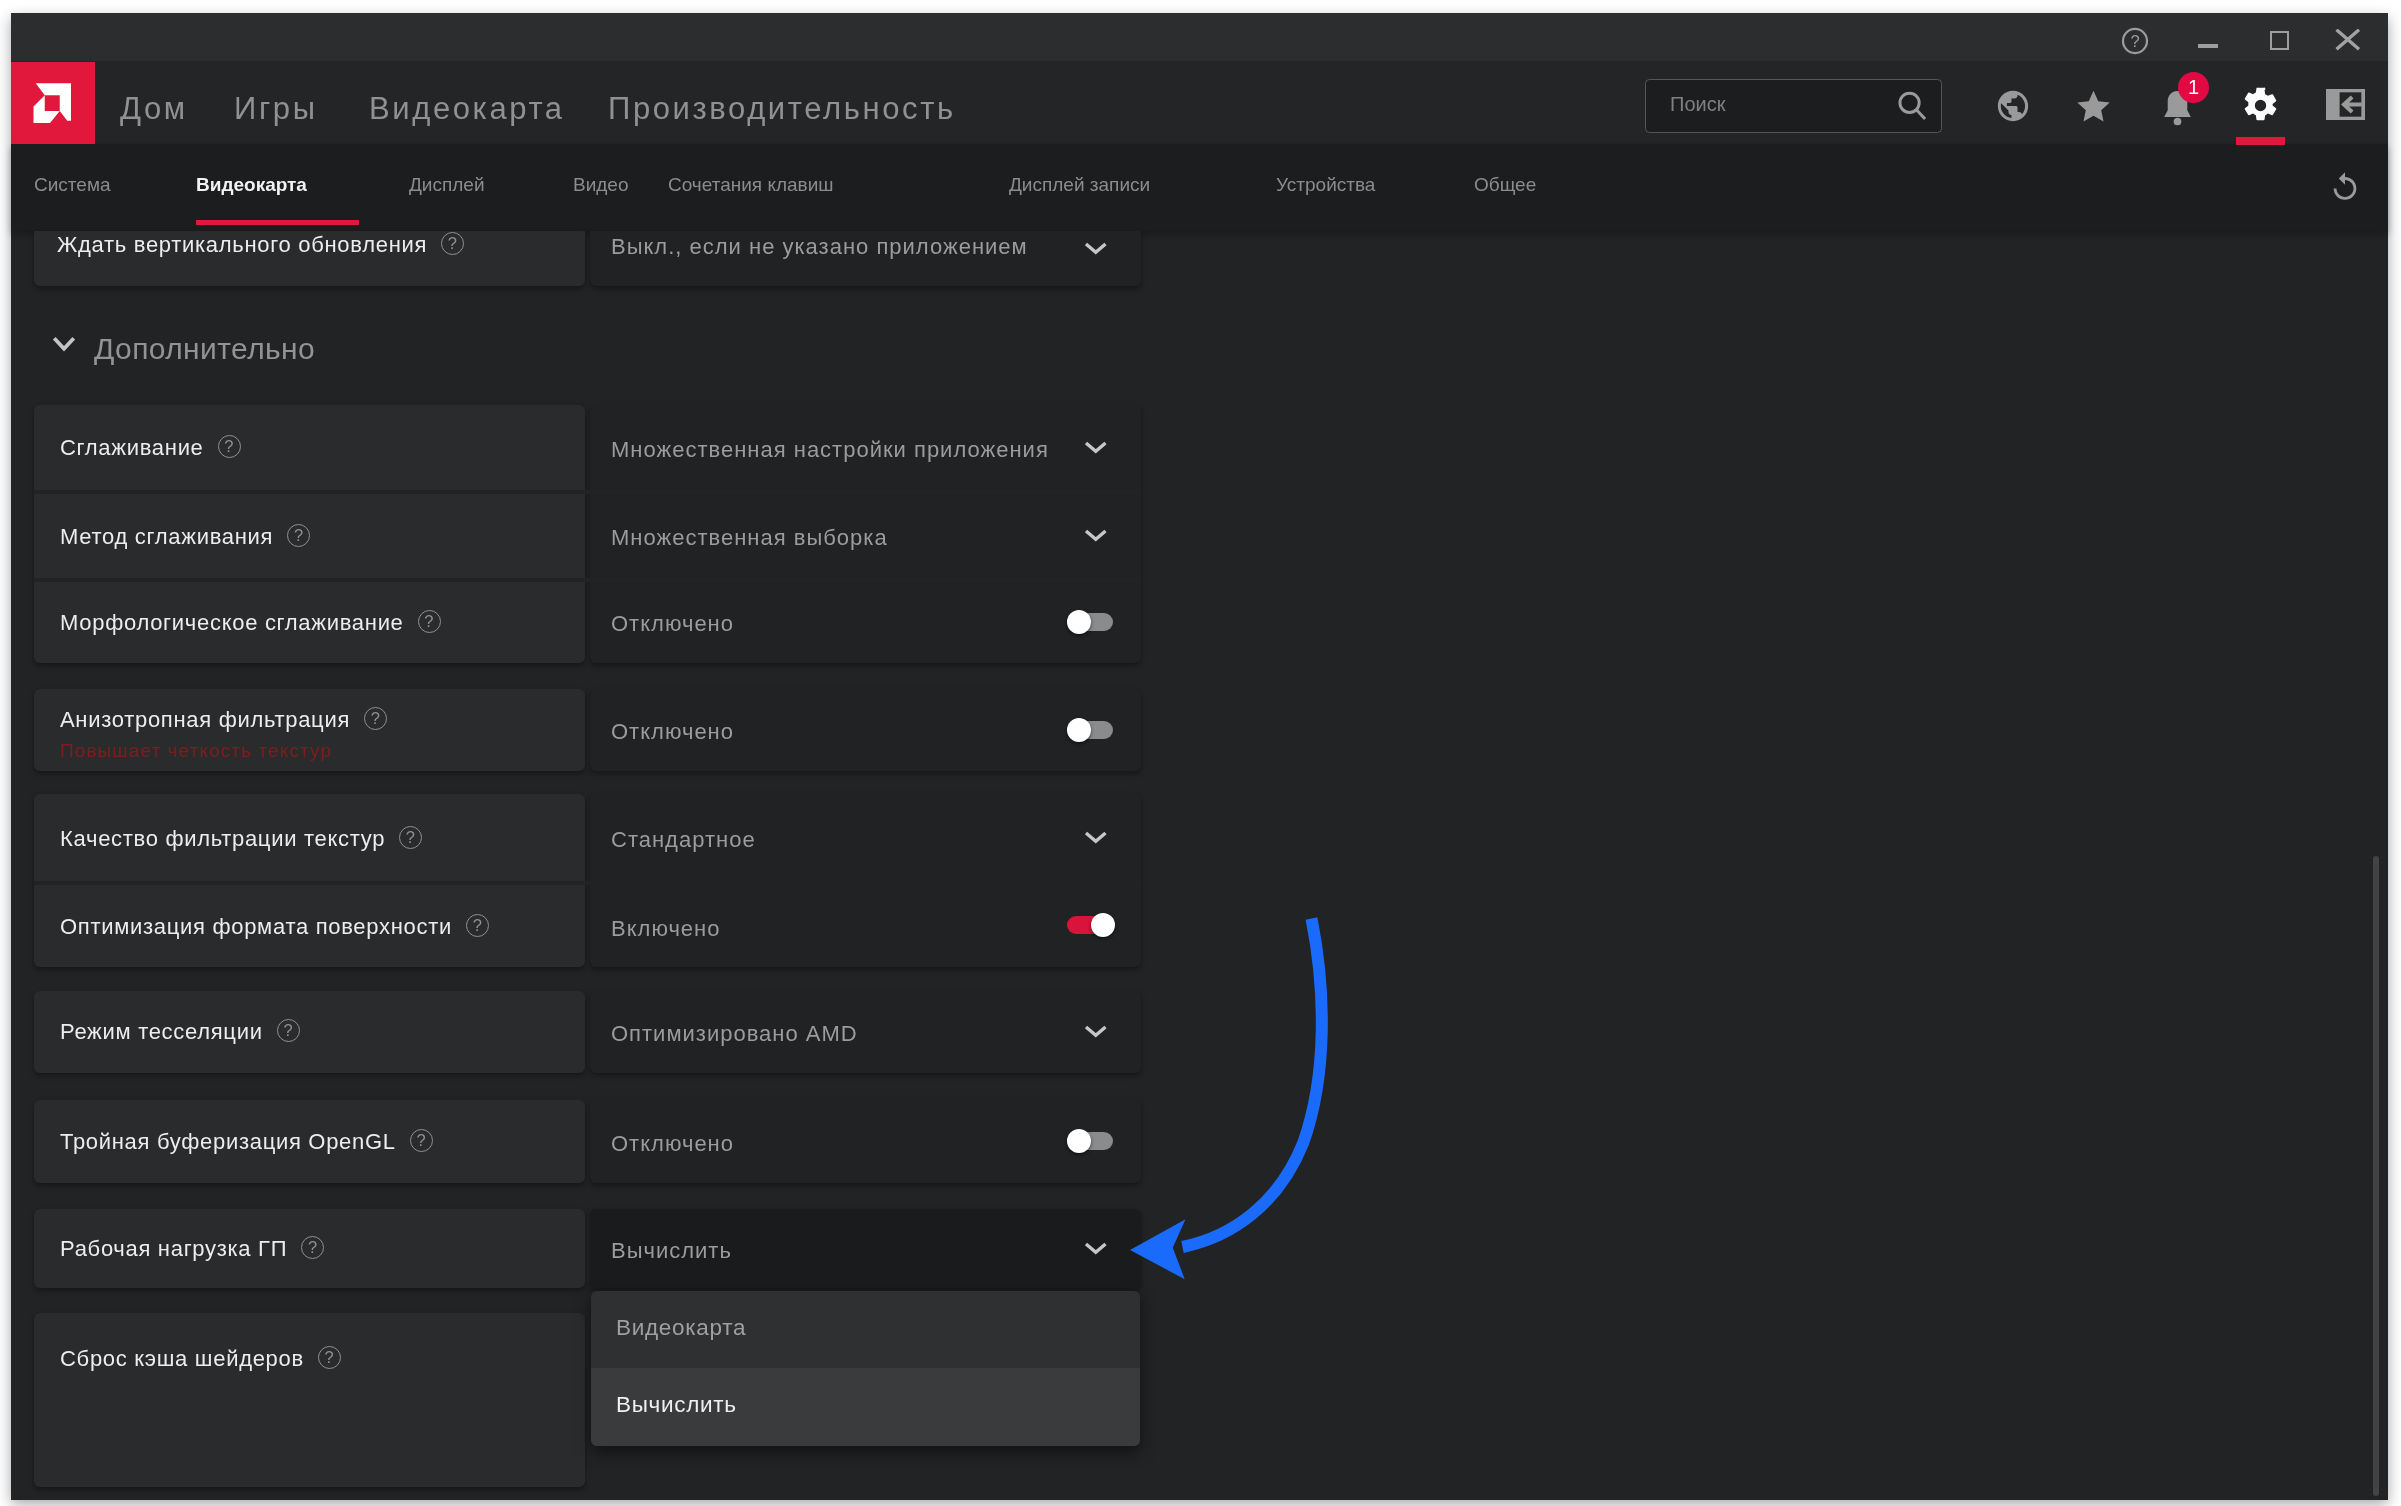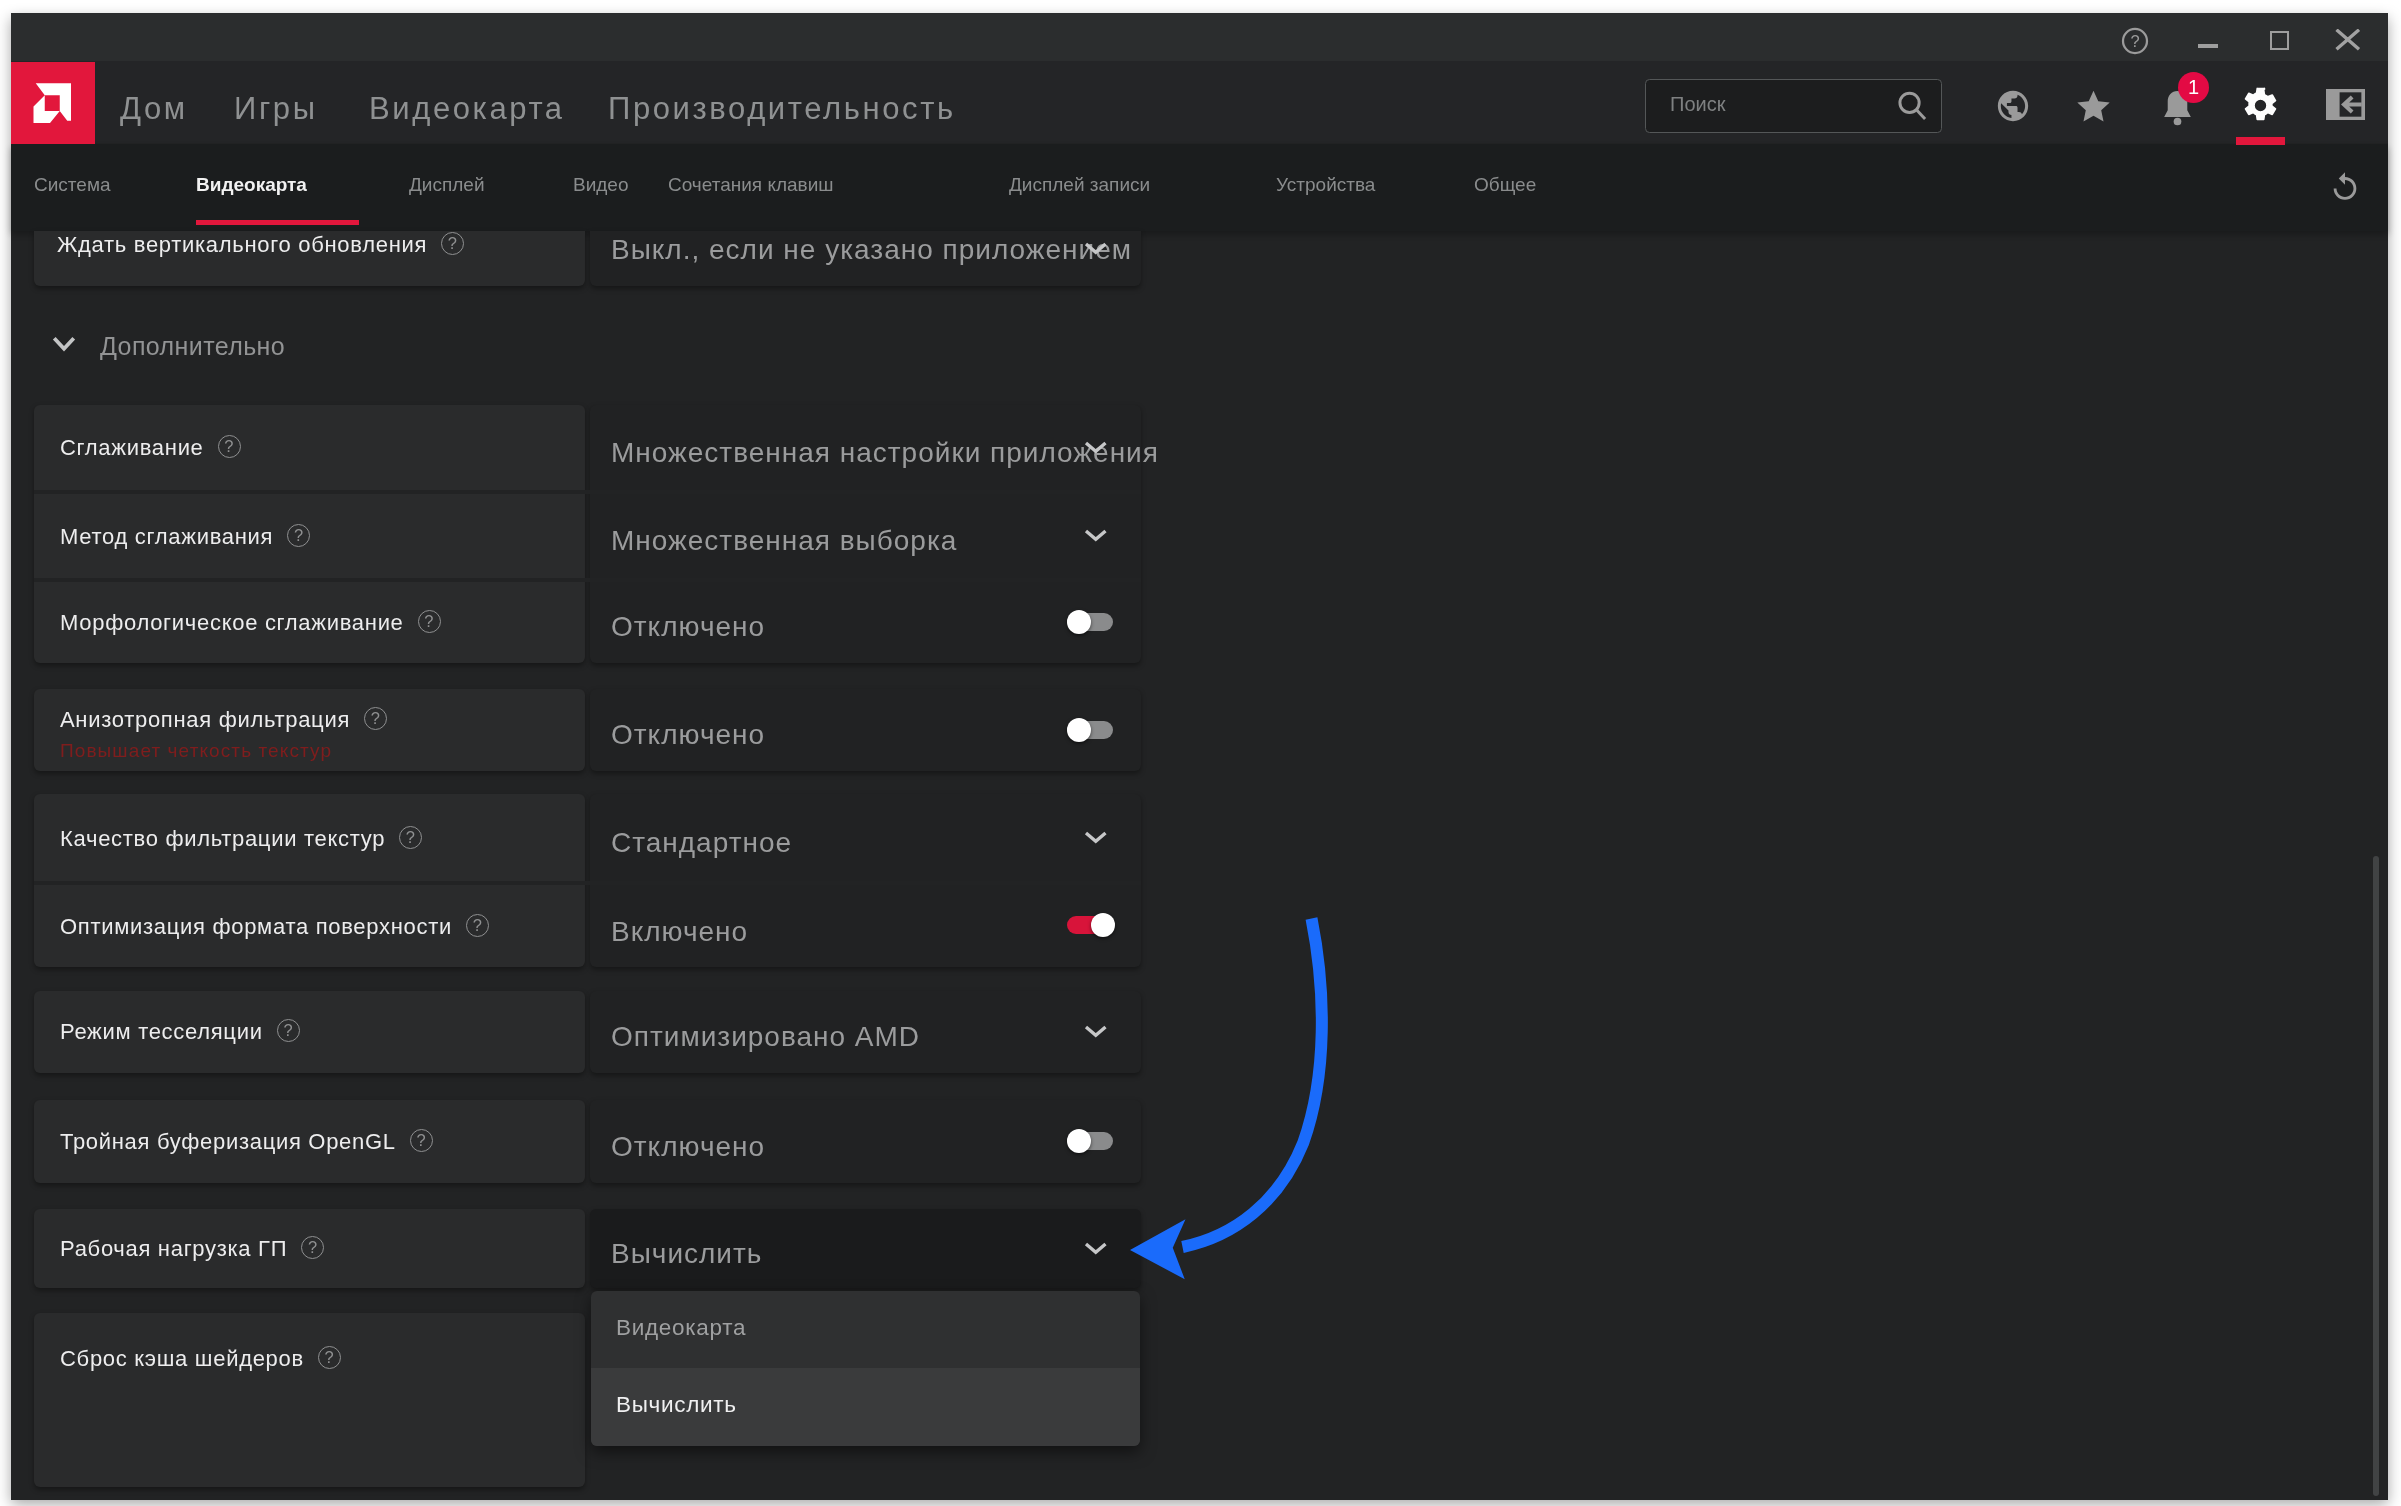--- a/index.html
+++ b/index.html
@@ -12,21 +12,21 @@
   #logo { position:absolute; left:10.5px; top:62px; width:84px; height:82px; background:#e2173c; }
   .nav { position:absolute; top:91px; font-size:31px; color:#8f9192; white-space:nowrap; letter-spacing:2.6px; }
   .tab { position:absolute; top:174px; font-size:19px; color:#8a8c8d; white-space:nowrap; }
   .tab.active { color:#f2f2f2; font-weight:bold; }
   #tabline { position:absolute; left:196px; top:220px; width:163px; height:5.2px; background:#e2173c; }
   #gearline { position:absolute; left:2236px; top:137px; width:49px; height:7.5px; background:#e2173c; }
   .card { position:absolute; background:#2a2b2c; border-radius:6px; box-shadow:0 2.2px 5.2px rgba(0,0,0,.35); }
   .vcard { position:absolute; background:#212223; border-radius:6px; box-shadow:0 2.2px 5.2px rgba(0,0,0,.35); }
   .sep { position:absolute; background:#222324; }
   .label { position:absolute; left:60px; color:#ededee; font-size:22px; letter-spacing:0.7px; white-space:nowrap; display:flex; align-items:flex-start; }
-  .value { position:absolute; left:611px; color:#9b9c9d; font-size:28px; letter-spacing:1px; white-space:nowrap; }
+  .value { position:absolute; left:611px; color:#9b9c9d; font-size:22px; letter-spacing:1px; white-space:nowrap; }
   .sub { position:absolute; left:60px; color:#7f1d1d; font-size:19px; letter-spacing:1.1px; white-space:nowrap; }
   .q { display:inline-block; width:23px; height:23px; border:1.5px solid #8f9091; border-radius:50%; color:#8f9091;
        font-size:16.5px; text-align:center; line-height:21px; margin-left:14.2px; }
   .chev { position:absolute; width:25.5px; height:15px; }
   .toggle { position:absolute; width:46px; height:18px; border-radius:9px; background:#8a8b8c; }
   .knob { position:absolute; width:24px; height:24px; background:#fff; border-radius:50%; box-shadow:0 1.5px 3.7px rgba(0,0,0,.55); }
   #searchbox { position:absolute; left:1645px; top:79px; width:297px; height:54px; background:#1c1d1e; border:1.5px solid #545758; border-radius:4.5px; }
 </style>
 </head>
 <body>
@@ -106,21 +106,21 @@
 <div class="vcard" style="left:590px;top:231px;width:551px;height:55px;border-radius:0 0 6px 6px"></div>
 <div class="label" style="left:57px;top:232px">Ждать вертикального обновления<span class="q">?</span></div>
 <div class="value" style="top:234px">Выкл., если не указано приложением</div>
 <svg class="chev" style="left:1083px;top:241px" viewBox="0 0 34 20">
     <path d="M4,4 L17,15 L30,4" stroke="#c6c7c8" stroke-width="4.5" fill="none"></path>
   </svg>
 
 <svg class="abs" style="left:52px;top:336px" width="24" height="16.5" viewBox="0 0 32 22">
     <path d="M3,3 L16,17 L29,3" stroke="#c3c4c5" stroke-width="5" fill="none"></path>
   </svg>
-<div class="abs" style="left:100px;top:332px;font-size:25px;color:#929394;letter-spacing:0.4px">Дополнительно</div>
+<div class="abs" style="left:94px;top:332px;font-size:30px;color:#929394;letter-spacing:0.4px">Дополнительно</div>
 
 <div class="card" style="left:34px;top:405px;width:551px;height:258px"></div>
 <div class="vcard" style="left:590px;top:405px;width:551px;height:258px"></div>
 <div class="sep" style="left:34px;top:490px;width:1107px;height:3.7px"></div>
 <div class="sep" style="left:34px;top:578px;width:1107px;height:3.7px"></div>
 
 <div class="label" style="top:435px">Сглаживание<span class="q">?</span></div>
 <div class="value" style="top:437px">Множественная настройки приложения</div>
 <svg class="chev" style="left:1083px;top:440px" viewBox="0 0 34 20">
     <path d="M4,4 L17,15 L30,4" stroke="#c6c7c8" stroke-width="4.5" fill="none"></path>

